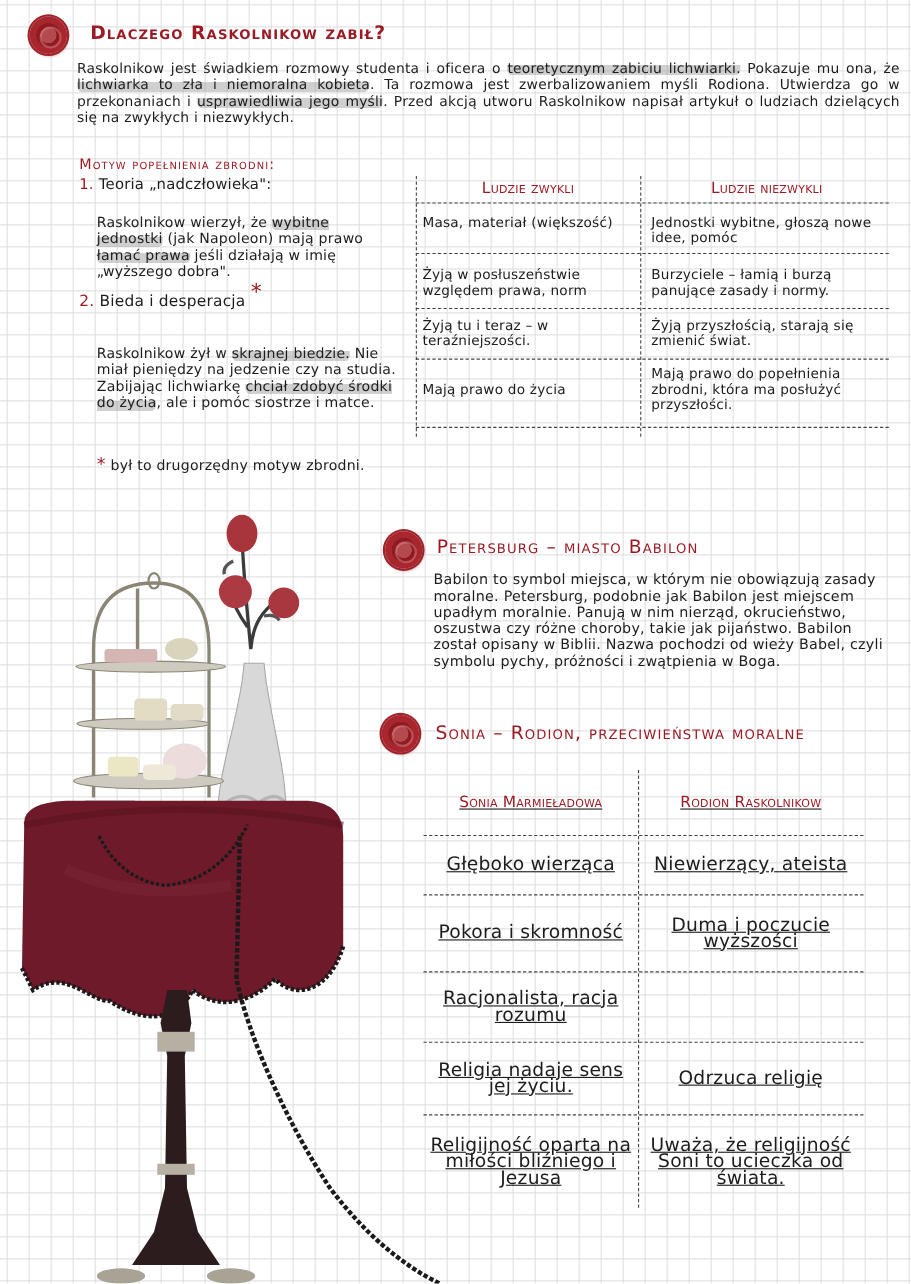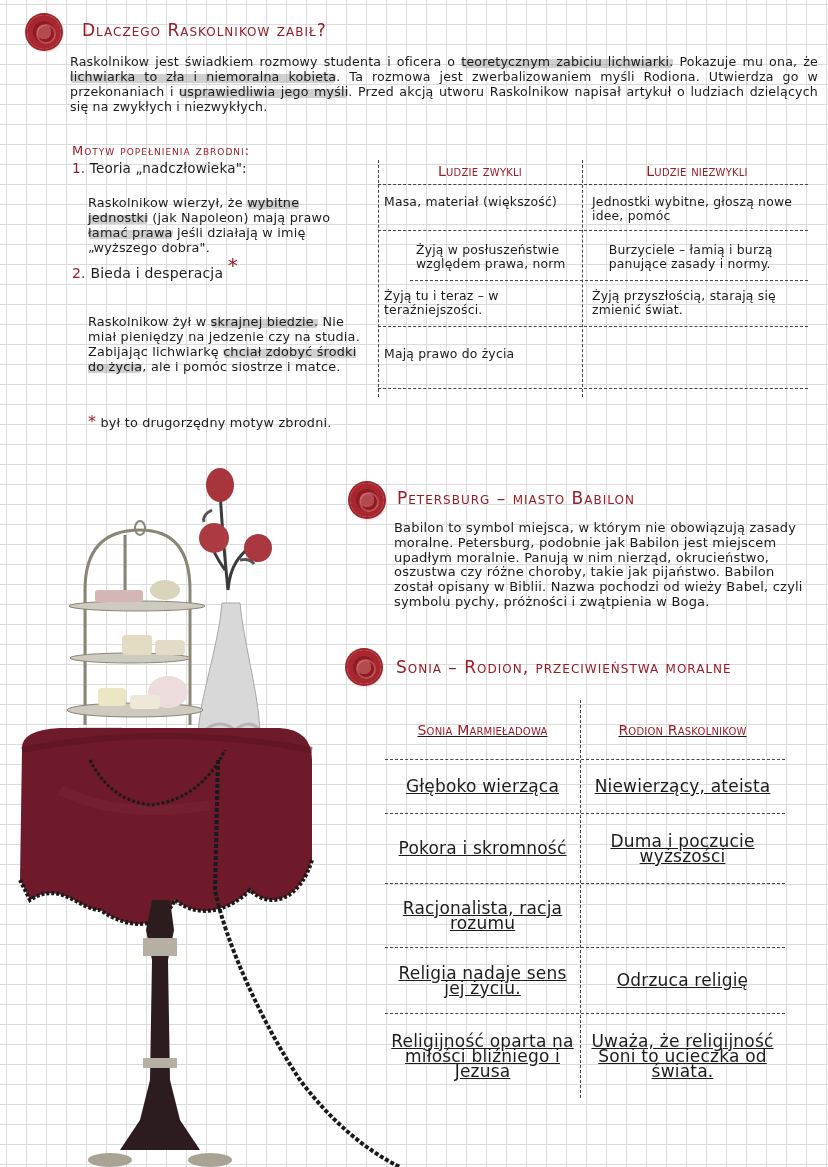--- a/index.html
+++ b/index.html
@@ -52,21 +52,21 @@
   .t2 .cell + .cell { width: 205px; }
   .t2 .hdr .cell { color: #9b1b24; font-size: 14px; line-height: 16px; font-variant: small-caps; }
 
   
   .illus { position: absolute; left: 0; top: 460px; width: 400px; height: 707px; }
 </style>
 </head>
 <body>
 
 <div class="seal" style="left:27px; top:15px;"></div>
-<div class="abs title red hand" style="left:82px; top:20px;">Dlaczego Raskolnikow zabił?</div>
+<div class="abs title red hand" style="left:82px; top:20px;font-weight:bold;">Dlaczego Raskolnikow zabił?</div>
 
 <div class="abs para hand" style="left:70px; top:54px; width:748px; text-align:justify;">
   <span>Raskolnikow jest świadkiem rozmowy studenta i oficera o </span><span class="hl">teoretycznym zabiciu lichwiarki.</span><span> Pokazuje mu ona, że </span><span class="hl">lichwiarka to zła i niemoralna kobieta</span><span>. Ta rozmowa jest zwerbalizowaniem myśli Rodiona. Utwierdza go w przekonaniach i </span><span class="hl">usprawiedliwia jego myśli</span><span>. Przed akcją utworu Raskolnikow napisał artykuł o ludziach dzielących się na zwykłych i niezwykłych.</span>
 </div>
 
 <div class="abs red hand" style="left:72px; top:143px; font-size:13px; font-variant:small-caps; letter-spacing:1px;">Motyw popełnienia zbrodni:</div>
 
 <div class="abs hand" style="left:72px; top:160px; font-size:13.5px;">
   <span class="red">1.</span>
   <span>Teoria „nadczłowieka":</span>
@@ -93,30 +93,31 @@
   <div class="vline-left"></div>
   <div class="vline-mid"></div>
   <div class="row hdr">
     <div class="cell">Ludzie zwykli</div>
     <div class="cell">Ludzie niezwykli</div>
   </div>
   <div class="row" style="height:46px;">
     <div class="cell" style="padding-top:10px;">Masa, materiał (większość)</div>
     <div class="cell" style="padding-top:10px;">Jednostki wybitne, głoszą nowe idee, pomóc</div>
   </div>
-  <div class="row" style="height:50px;margin-left:32px;">
+  <div class="row" style="height:50px;">
     <div class="cell" style="padding-top:12px;">Żyją w posłuszeństwie względem prawa, norm</div>
     <div class="cell" style="padding-top:12px;">Burzyciele – łamią i burzą panujące zasady i normy.</div>
   </div>
   <div class="row" style="height:46px;">
     <div class="cell" style="padding-top:8px;">Żyją tu i teraz – w teraźniejszości.</div>
     <div class="cell" style="padding-top:8px;">Żyją przyszłością, starają się zmienić świat.</div>
   </div>
   <div class="row" style="height:62px;">
     <div class="cell" style="padding-top:20px;">Mają prawo do życia</div>
+    <div class="cell" style="padding-top:6px;">Mają prawo do popełnienia zbrodni, która ma posłużyć przyszłości.</div>
   </div>
 </div>
 
 <svg class="illus" viewBox="0 0 400 707" xmlns="http://www.w3.org/2000/svg">
 
   <path d="M228 130 C225 100 222 70 220 30 M228 130 C230 105 240 95 252 85 M225 110 C218 100 212 90 210 80" stroke="#3b3b3b" stroke-width="3" fill="none"></path>
   <path d="M212 50 q-10 5 -8 12 M240 100 q10 -2 14 4 M222 80 q-12 0 -16 -6" stroke="#555" stroke-width="3" fill="none"></path>
 
   <ellipse cx="220" cy="25" rx="14" ry="17" fill="#a8343c"></ellipse>
   <ellipse cx="214" cy="78" rx="15" ry="15" fill="#ac3a42"></ellipse>

